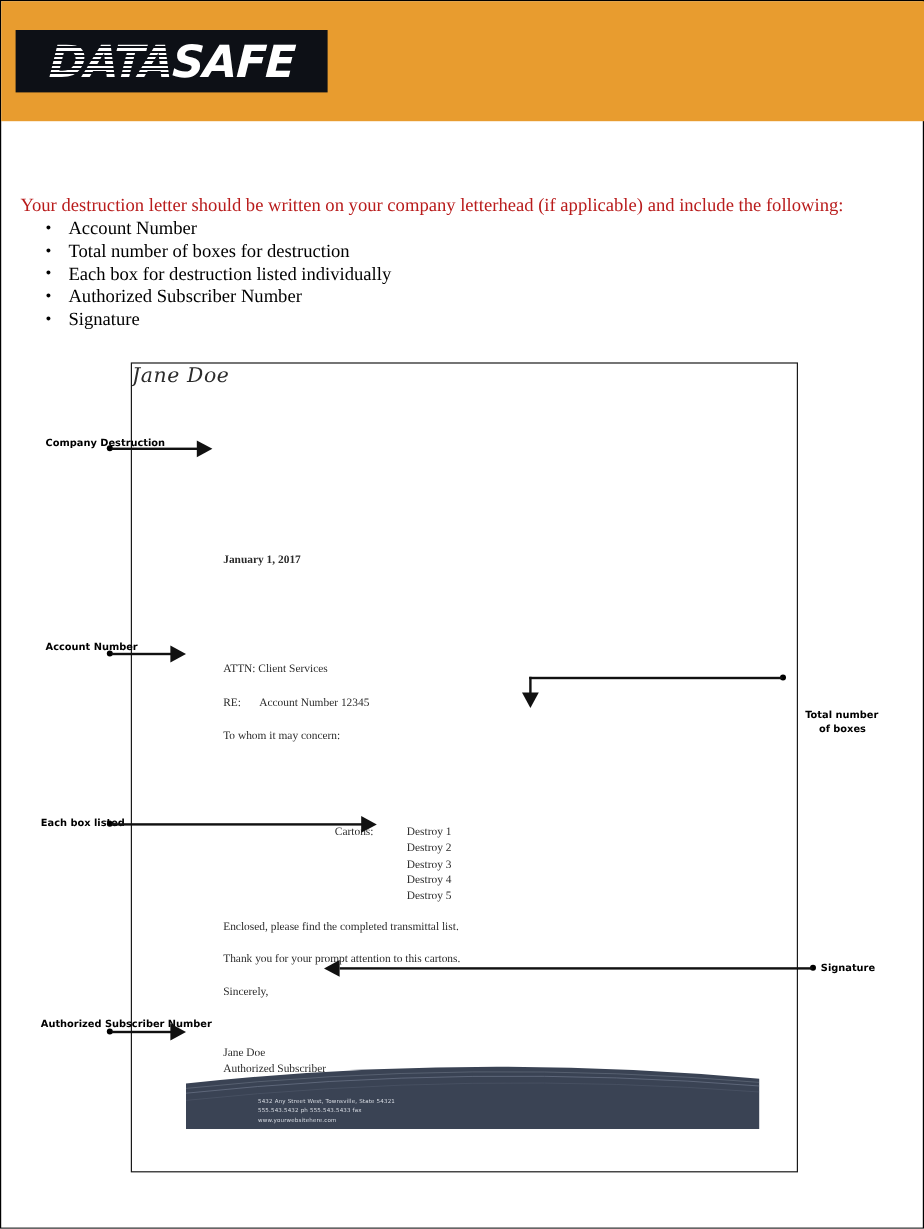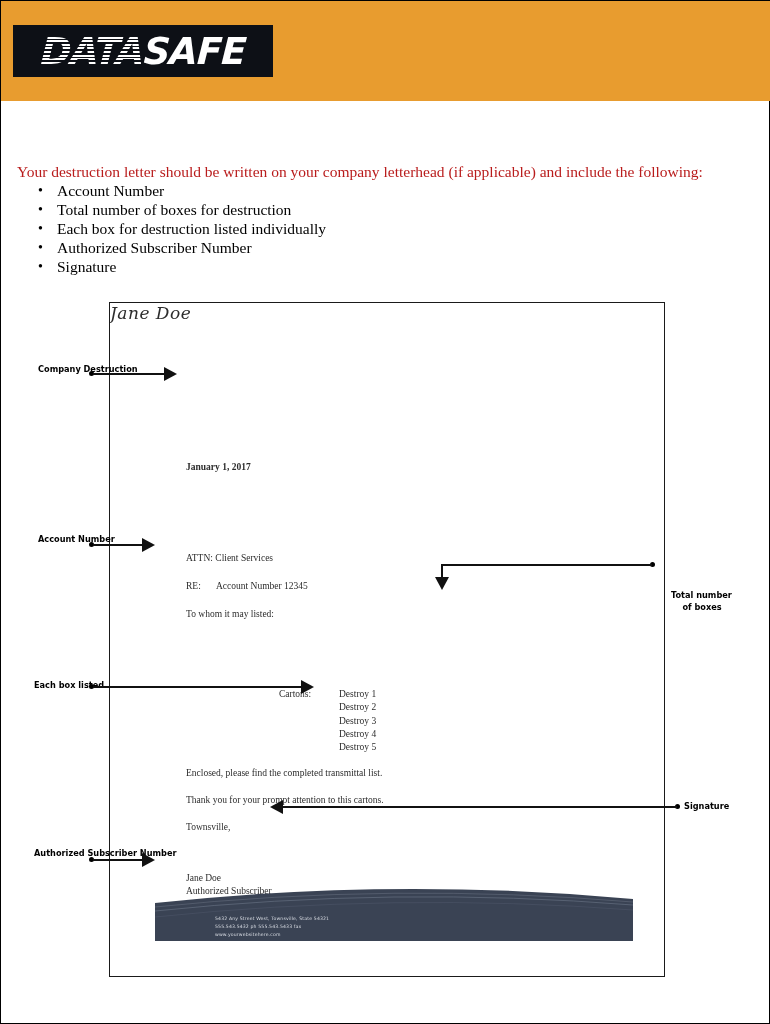--- a/index.html
+++ b/index.html
@@ -227,33 +227,33 @@
   <div id="letter-box">
 
 
     <div class="ltxt" id="l-date">January 1, 2017</div>
 
 
     <div class="ltxt" id="l-attn">ATTN: Client Services</div>
 
     <div class="ltxt" id="l-re"><span class="re-lbl">RE:</span><span>Account Number 12345</span></div>
 
-    <div class="ltxt" id="l-salut">To whom it may listed:</div>
+    <div class="ltxt" id="l-salut">To whom it may concern:</div>
 
 
     <div class="ltxt" id="l-cartonslbl">Cartons:</div>
     <div class="ltxt" id="l-cartons">Destroy 1
 Destroy 2
 Destroy 3
 Destroy 4
 Destroy 5</div>
 
     <div class="ltxt" id="l-encl">Enclosed, please find the completed transmittal list.</div>
     <div class="ltxt" id="l-thanks">Thank you for your prompt attention to this cartons.</div>
-    <div class="ltxt" id="l-sincerely">Townsville,</div>
+    <div class="ltxt" id="l-sincerely">Sincerely,</div>
     <div id="l-sig">Jane Doe</div>
     <div class="ltxt" id="l-close">Jane Doe
 Authorized Subscriber
 Subscriber No. 123456</div>
 
     <div id="ft-band">
       <svg width="478" height="60" viewBox="0 0 478 60">
         <path d="M0 22 Q239 -4 478 18 L478 60 L0 60 Z" fill="#3a4354"></path>
         <path d="M0 30 Q239 5 478 24" fill="none" stroke="#7b8598" stroke-width="0.7" opacity="0.65"></path>
         <path d="M0 26 Q239 1 478 21" fill="none" stroke="#9aa3b3" stroke-width="0.5" opacity="0.5"></path>

